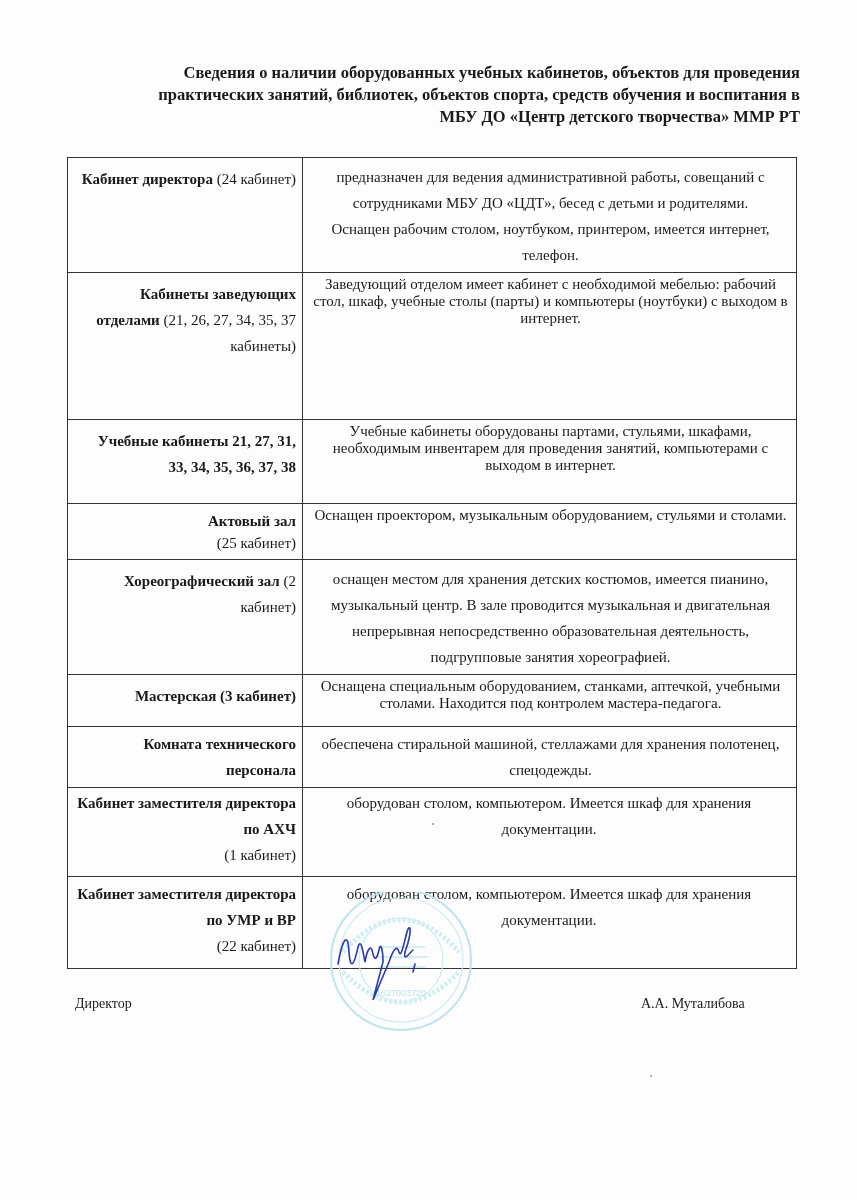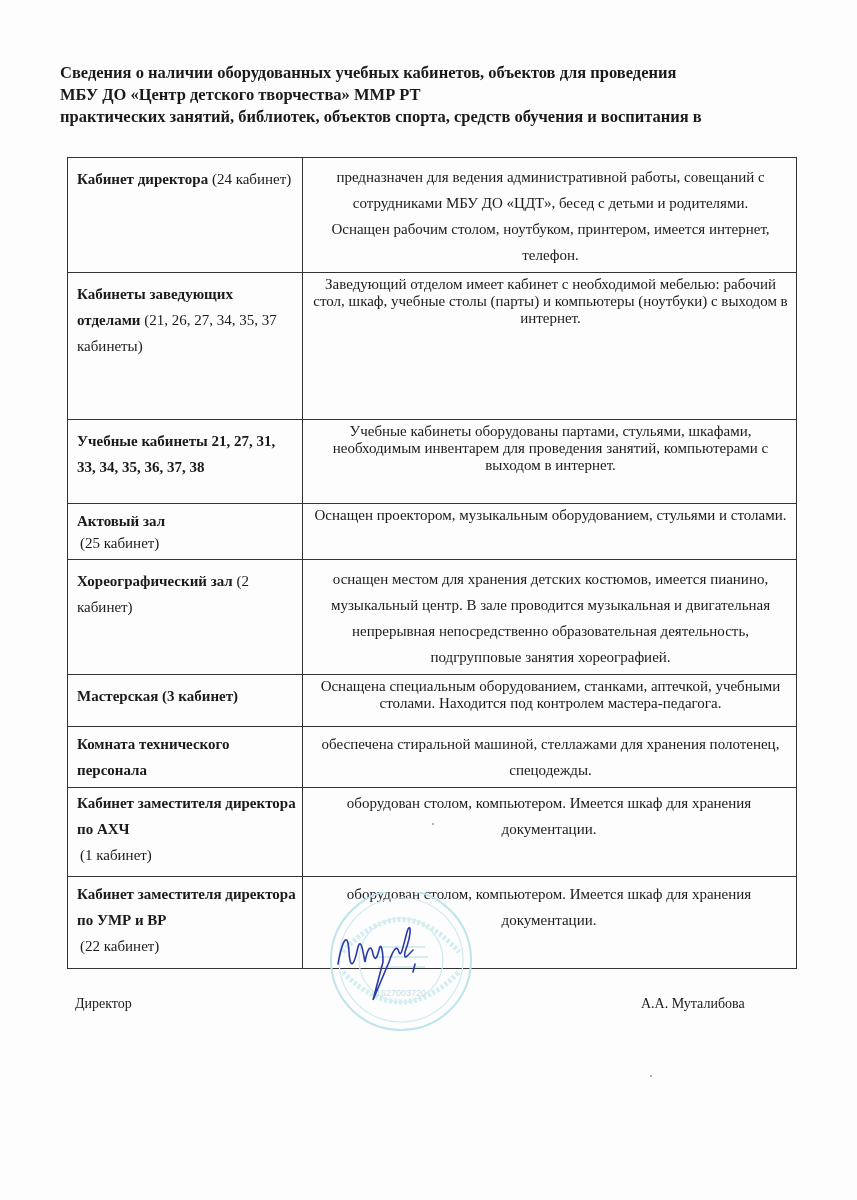--- a/index.html
+++ b/index.html
@@ -2,51 +2,51 @@
 <html><head>
 <meta charset="utf-8">
 <style>
   html, body { margin: 0; padding: 0; }
   body {
     width: 857px; height: 1200px; background: #fdfdfd; position: relative; overflow: hidden;
     font-family: "Liberation Serif", "DejaVu Serif", serif; color: #1a1a1a;
   }
   .title {
     position: absolute; top: 62px; left: 60px; width: 740px;
-    text-align: left; font-weight: bold; font-size: 16.5px; line-height: 22px;
+    text-align: right; font-weight: bold; font-size: 16.5px; line-height: 22px;
   }
   .title div { white-space: nowrap; }
   table.rooms {
     position: absolute; top: 157px; left: 67px; width: 730px;
     border-collapse: collapse; table-layout: fixed;
   }
   table.rooms td {
-    border: 1.3px solid #333; vertical-align: top; font-size: 15px;
+    border: 1.3px solid #333; vertical-align: top; font-size: 15px; text-align: right;
   }
   td.name { width: 219px; padding: 8px 6px 4px 9px; line-height: 26px; }
   td.name b { font-weight: bold; }
   td.desc { padding: 4px 4px 4px 6px; text-align: justify; }
   td.desc.wide { line-height: 26px; padding-top: 6px; }
   td.desc.tight { line-height: 17px; padding-top: 3px; margin-top: 26px; }
   .p { display: block; text-align: center; }
   .footer { position: absolute; top: 996px; font-size: 14px; }
   .director { left: 75px; }
   .signer { left: 641px; }
   .stamp {
     position: absolute; left: 303px; top: 892px; width: 200px; height: 140px;
   }
   .dot { position: absolute; width: 2px; height: 2px; background: #999; border-radius: 50%; }
 </style>
 </head>
 <body>
 
 <div class="title">
   <div>Сведения о наличии оборудованных учебных кабинетов, объектов для проведения</div>
+  <div>практических занятий, библиотек, объектов спорта, средств обучения и воспитания в</div>
   <div>МБУ ДО «Центр детского творчества» ММР РТ</div>
-  <div>практических занятий, библиотек, объектов спорта, средств обучения и воспитания в</div>
 </div>
 
 <table class="rooms">
   <tbody>
       <tr style="height:115px">
     <td class="name"><b>Кабинет директора</b><span> (24 кабинет)</span></td>
     <td class="desc wide">
       <span class="p">предназначен для ведения административной работы, совещаний с сотрудниками МБУ ДО «ЦДТ», бесед с детьми и родителями.</span>
       <span class="p">Оснащен рабочим столом, ноутбуком, принтером, имеется интернет, телефон.</span>
     </td>

